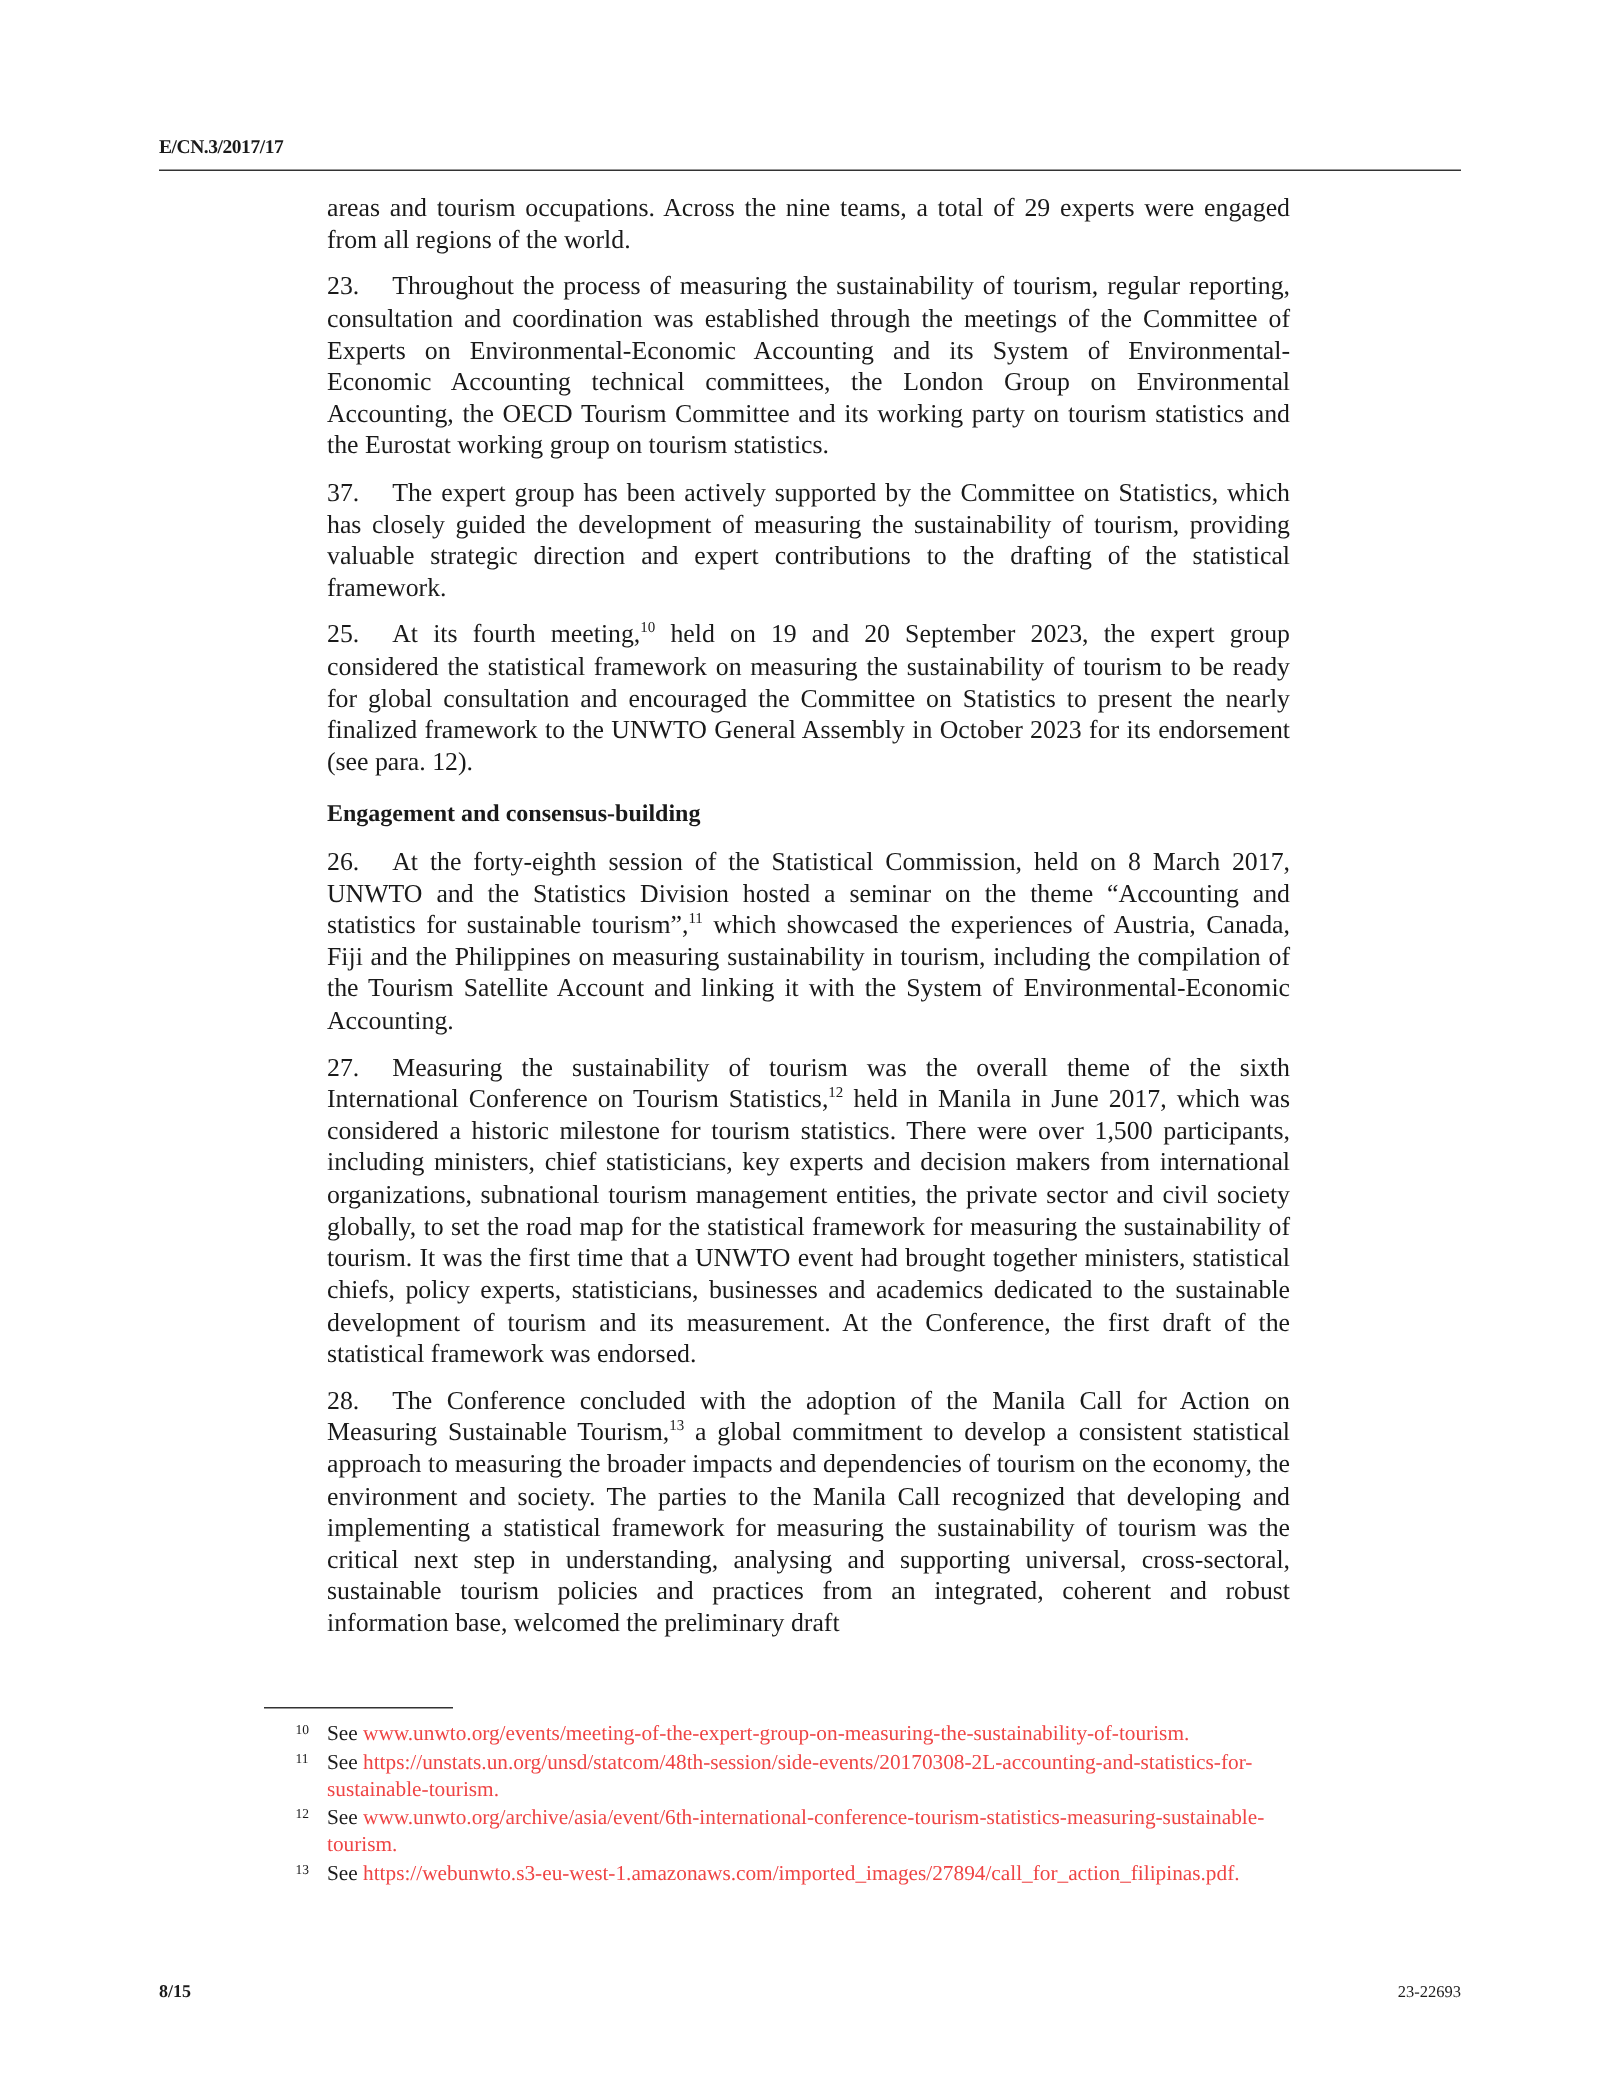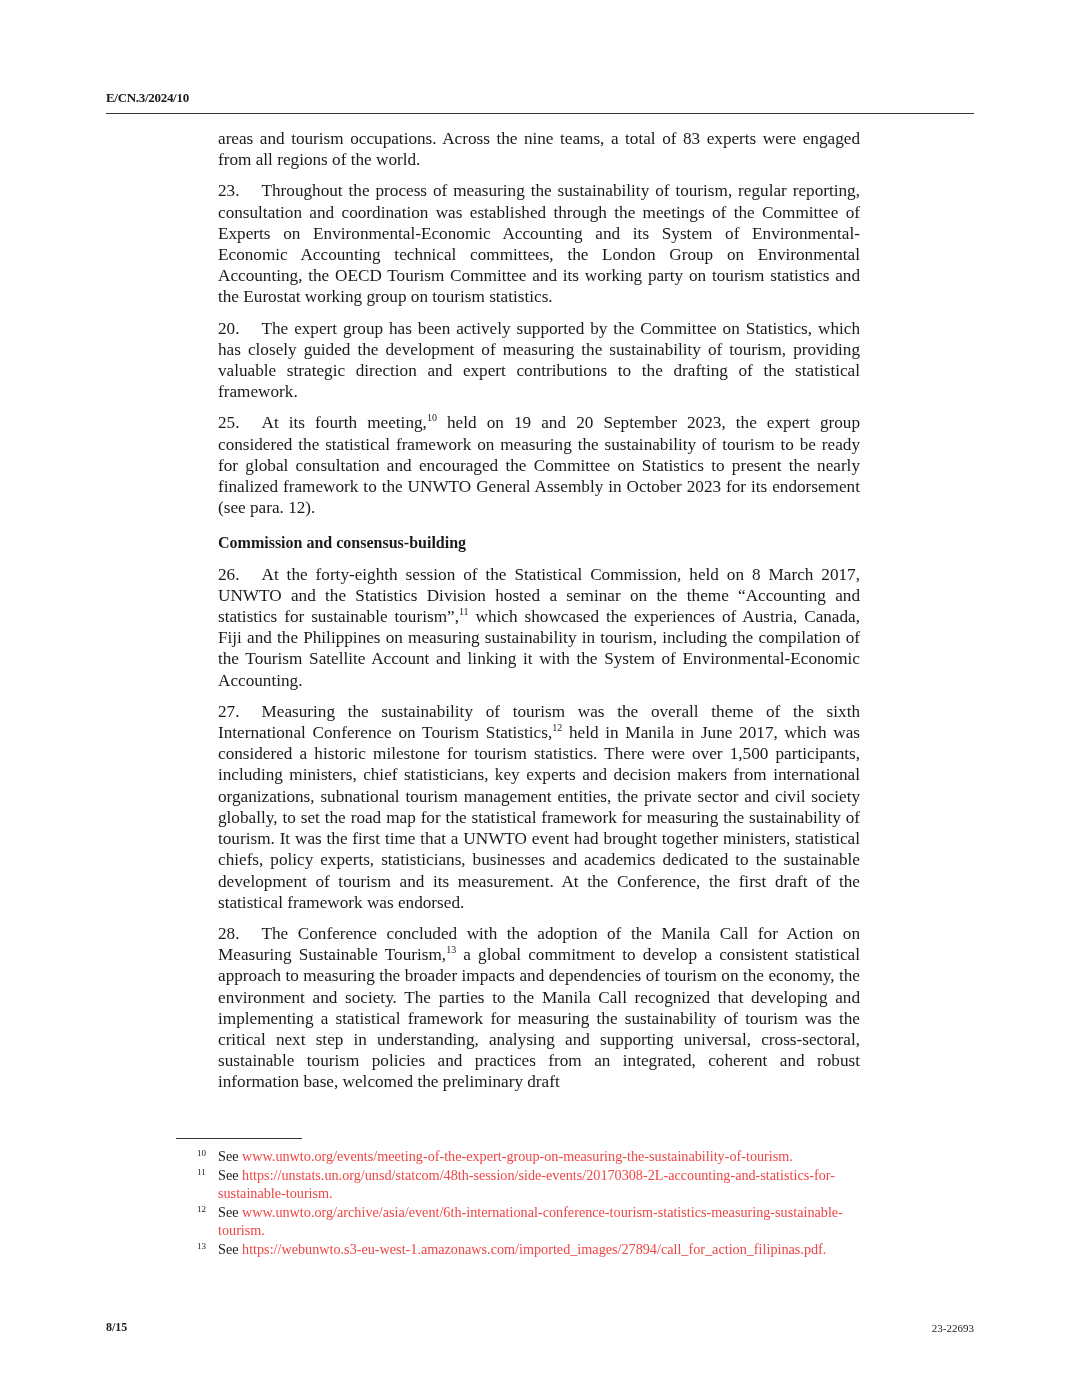--- a/index.html
+++ b/index.html
@@ -16,37 +16,37 @@
     .footnotes { position: absolute; left: 193px; top: 1147px; width: 680px; font-size: 14.2px; line-height: 18.6px; }
     .fn { position: relative; padding-left: 25px; margin-bottom: 0px; }
     .fn .fn-mark { position: absolute; left: 4px; top: -3px; font-size: 9px; }
     .fn .link { color: #ef4444; }
     .page-footer-left { position: absolute; left: 106px; top: 1320px; font-weight: bold; font-size: 12px; }
     .page-footer-right { position: absolute; right: 106px; top: 1322px; font-size: 11px; }
   </style>
 </head>
 <body>
 
-<div class="page-header">E/CN.3/2024/10</div>
+<div class="page-header">E/CN.3/2017/17</div>
 <div class="header-rule"></div>
 
 <div class="body-col">
-  <p class="para">areas and tourism occupations. Across the nine teams, a total of 83 experts were engaged from all regions of the world.</p>
+  <p class="para">areas and tourism occupations. Across the nine teams, a total of 29 experts were engaged from all regions of the world.</p>
 
   <p class="para">
     <span class="num">23.</span><span>Throughout the process of measuring the sustainability of tourism, regular reporting, consultation and coordination was established through the meetings of the Committee of Experts on Environmental-Economic Accounting and its System of Environmental-Economic Accounting technical committees, the London Group on Environmental Accounting, the OECD Tourism Committee and its working party on tourism statistics and the Eurostat working group on tourism statistics.</span>
   </p>
   <p class="para">
-    <span class="num">20.</span><span>The expert group has been actively supported by the Committee on Statistics, which has closely guided the development of measuring the sustainability of tourism, providing valuable strategic direction and expert contributions to the drafting of the statistical framework.</span>
+    <span class="num">37.</span><span>The expert group has been actively supported by the Committee on Statistics, which has closely guided the development of measuring the sustainability of tourism, providing valuable strategic direction and expert contributions to the drafting of the statistical framework.</span>
   </p>
   <p class="para">
     <span class="num">25.</span><span>At its fourth meeting,</span><sup>10</sup><span> held on 19 and 20 September 2023, the expert group considered the statistical framework on measuring the sustainability of tourism to be ready for global consultation and encouraged the Committee on Statistics to present the nearly finalized framework to the UNWTO General Assembly in October 2023 for its endorsement (see para. 12).</span>
   </p>
 
-  <div class="section-heading">Commission and consensus-building</div>
+  <div class="section-heading">Engagement and consensus-building</div>
 
   <p class="para">
     <span class="num">26.</span><span>At the forty-eighth session of the Statistical Commission, held on 8 March 2017, UNWTO and the Statistics Division hosted a seminar on the theme “Accounting and statistics for sustainable tourism”,</span><sup>11</sup><span> which showcased the experiences of Austria, Canada, Fiji and the Philippines on measuring sustainability in tourism, including the compilation of the Tourism Satellite Account and linking it with the System of Environmental-Economic Accounting.</span>
   </p>
   <p class="para">
     <span class="num">27.</span><span>Measuring the sustainability of tourism was the overall theme of the sixth International Conference on Tourism Statistics,</span><sup>12</sup><span> held in Manila in June 2017, which was considered a historic milestone for tourism statistics. There were over 1,500 participants, including ministers, chief statisticians, key experts and decision makers from international organizations, subnational tourism management entities, the private sector and civil society globally, to set the road map for the statistical framework for measuring the sustainability of tourism. It was the first time that a UNWTO event had brought together ministers, statistical chiefs, policy experts, statisticians, businesses and academics dedicated to the sustainable development of tourism and its measurement. At the Conference, the first draft of the statistical framework was endorsed.</span>
   </p>
   <p class="para">
     <span class="num">28.</span><span>The Conference concluded with the adoption of the Manila Call for Action on Measuring Sustainable Tourism,</span><sup>13</sup><span> a global commitment to develop a consistent statistical approach to measuring the broader impacts and dependencies of tourism on the economy, the environment and society. The parties to the Manila Call recognized that developing and implementing a statistical framework for measuring the sustainability of tourism was the critical next step in understanding, analysing and supporting universal, cross-sectoral, sustainable tourism policies and practices from an integrated, coherent and robust information base, welcomed the preliminary draft</span>
   </p>

